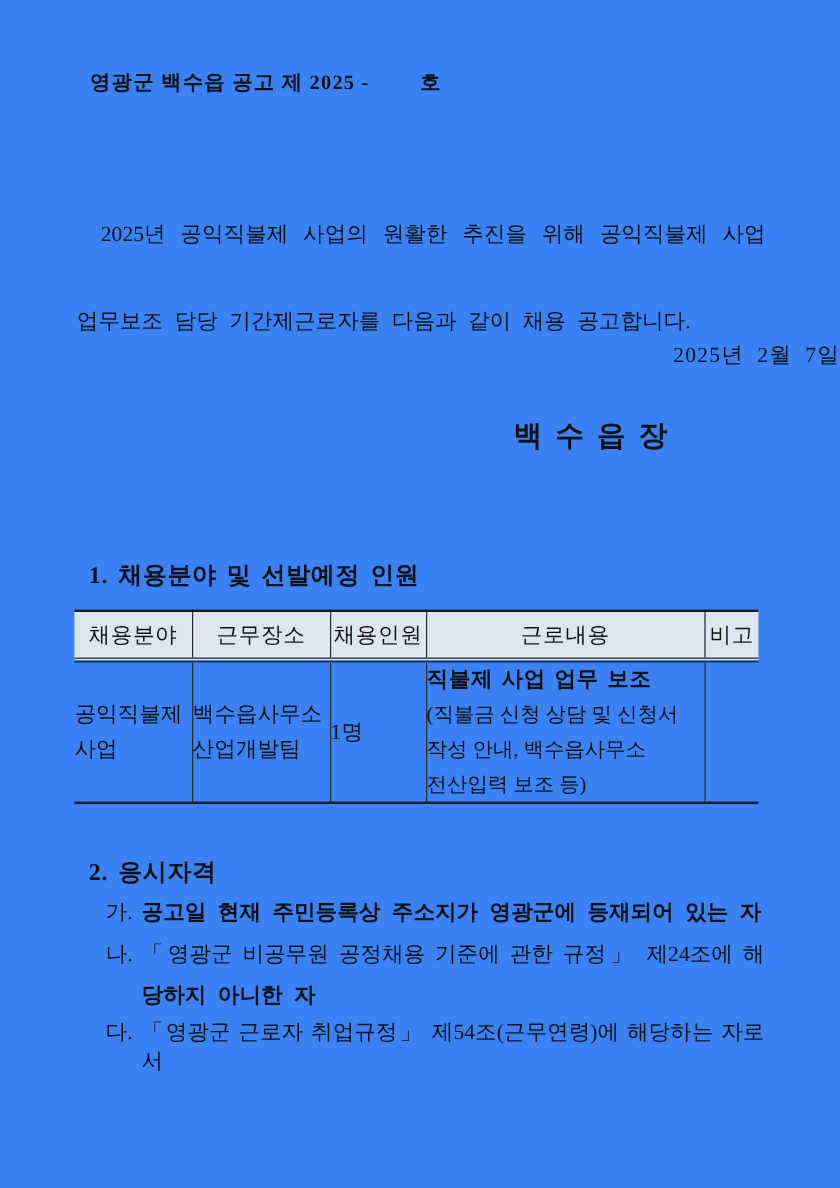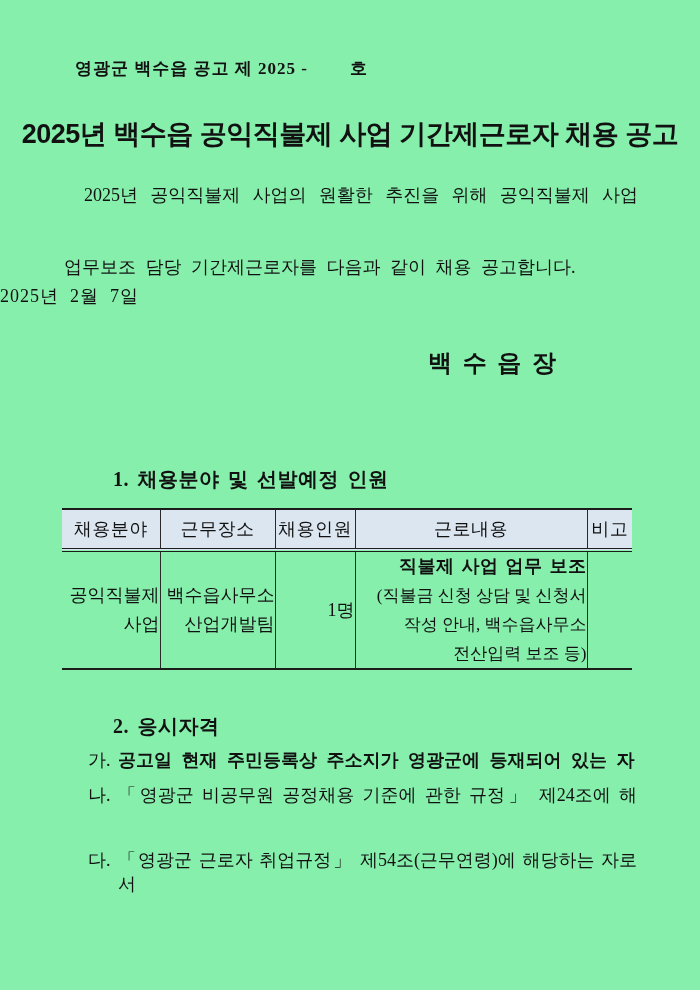--- a/index.html
+++ b/index.html
@@ -3,21 +3,21 @@
 <meta charset="utf-8">
 <style>
   :root { --header-bg: #dce6f1; --border: #1c1c1c; --ink: #111111; }
   * { margin: 0; padding: 0; box-sizing: border-box; }
   html, body { background: #ffffff; }
   body { width: 700px; }
   .page {
     position: relative;
     width: 700px;
     height: 990px;
-    background: #86efac;
+    background: #3b82f6;
     overflow: hidden;
     font-family: "Liberation Serif", "DejaVu Serif", serif;
     color: var(--ink);
   }
   .doc-no {
     position: absolute; left: 75px; top: 57px;
     font-size: 17px; font-weight: bold; letter-spacing: 1px;
     white-space: pre;
   }
   .doc-title {
@@ -31,49 +31,49 @@
     top: 183px; position: absolute; width: 574px;
     text-indent: 20px; text-align: justify; text-align-last: justify;
   }
   .intro-line2 {
     top: 219px; position: absolute; width: 574px;
     word-spacing: 5px;
     margin-top: 36px;
   }
   .doc-date {
     position: absolute; left: 0; right: 0; top: 284px;
-    text-align: left; font-size: 18px; white-space: pre; letter-spacing: 1px;
+    text-align: right; font-size: 18px; white-space: pre; letter-spacing: 1px;
   }
   .signer {
     position: absolute; left: 428px; top: 347px;
     font-family: "Liberation Sans", "DejaVu Sans", sans-serif;
     font-size: 24px; font-weight: bold; letter-spacing: 2px; white-space: pre;
   }
   .section-heading {
     position: absolute; left: 74px;
-    font-size: 20px; font-weight: bold; letter-spacing: 0.5px; word-spacing: 3px; margin-left: 39px;
+    font-size: 20px; font-weight: bold; letter-spacing: 0.5px; word-spacing: 3px;
   }
   .s1-heading { top: 466px; }
   .s2-heading { top: 713px; }
 
   table.recruit {
     position: absolute; left: 62px; top: 508px;
     width: 570px; table-layout: fixed; border-collapse: collapse;
     border-top: 2px solid var(--border);
     border-bottom: 2px solid var(--border);
     font-size: 18px; color: var(--ink);
   }
   table.recruit th {
     background: var(--header-bg);
     height: 41px; font-weight: normal; text-align: center; vertical-align: middle;
     border-bottom: 4px double var(--border);
     letter-spacing: 0.5px;
   }
   table.recruit td {
-    height: 114px; text-align: right; vertical-align: middle; line-height: 29px;
+    height: 114px; text-align: left; vertical-align: middle; line-height: 29px;
   }
   table.recruit th:not(:last-child),
   table.recruit td:not(:last-child) { border-right: 1px solid #2a2a2a; }
   .duty-cell { line-height: 27px; font-size: 17px; }
   .duty-title { font-weight: bold; font-size: 18px; letter-spacing: 0.5px; word-spacing: 2px; }
 
   .item-line {
     position: absolute; left: 88px; width: 549px;
     display: flex; font-size: 18px;
   }
@@ -91,21 +91,20 @@
   .da-line1 { top: 848px; }
   .da-line2 { top: 882px; letter-spacing: 0.5px; }
 </style>
 </head>
 <body>
 
 <div class="page">
 
   <div class="doc-no">영광군 백수읍 공고 제 2025 -        호</div>
 
-  <div class="doc-title">2025년 백수읍 공익직불제 사업 기간제근로자 채용 공고</div>
 
   <div>
     <div class="intro intro-line1">2025년 공익직불제 사업의 원활한 추진을 위해 공익직불제 사업</div>
     <div class="intro intro-line2">업무보조 담당 기간제근로자를 다음과 같이 채용 공고합니다.</div>
   </div>
 
   <div class="doc-date">2025년  2월  7일</div>
 
   <div class="signer">백 수 읍 장</div>
 
@@ -154,19 +153,20 @@
 
   <div class="item-line ga-line">
     <span class="item-label">가.</span>
     <span class="item-text loose">공고일 현재 주민등록상 주소지가 영광군에 등재되어 있는 자</span>
   </div>
 
   <div class="item-line na-line1">
     <span class="item-label">나.</span>
     <span class="item-text justify">「영광군 비공무원 공정채용 기준에 관한 규정」 제24조에 해</span>
   </div>
+  <div class="item-cont na-line2 loose">당하지 아니한 자</div>
 
   <div class="item-line da-line1">
     <span class="item-label">다.</span>
     <span class="item-text justify">「영광군 근로자 취업규정」 제54조(근무연령)에 해당하는 자로서</span>
   </div>
 
 </div>
 
 </body></html>

